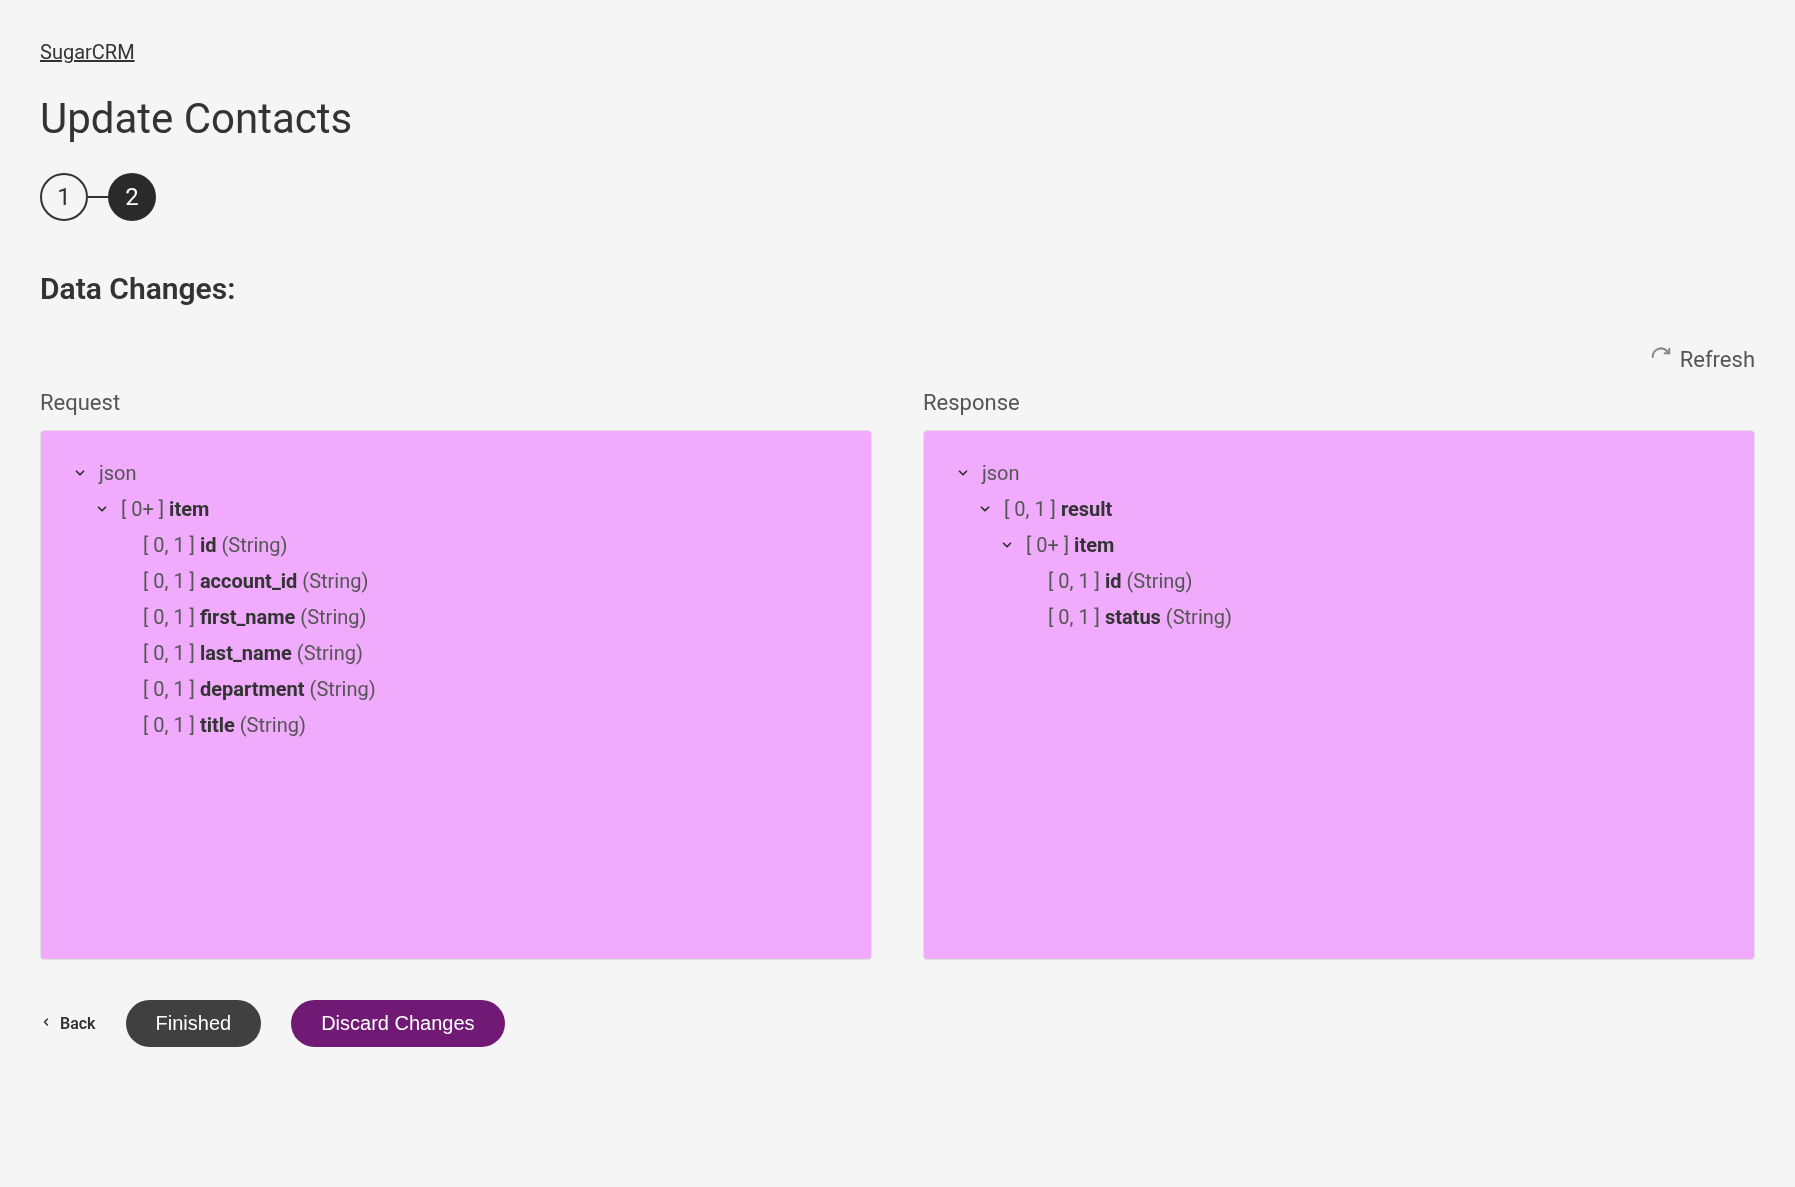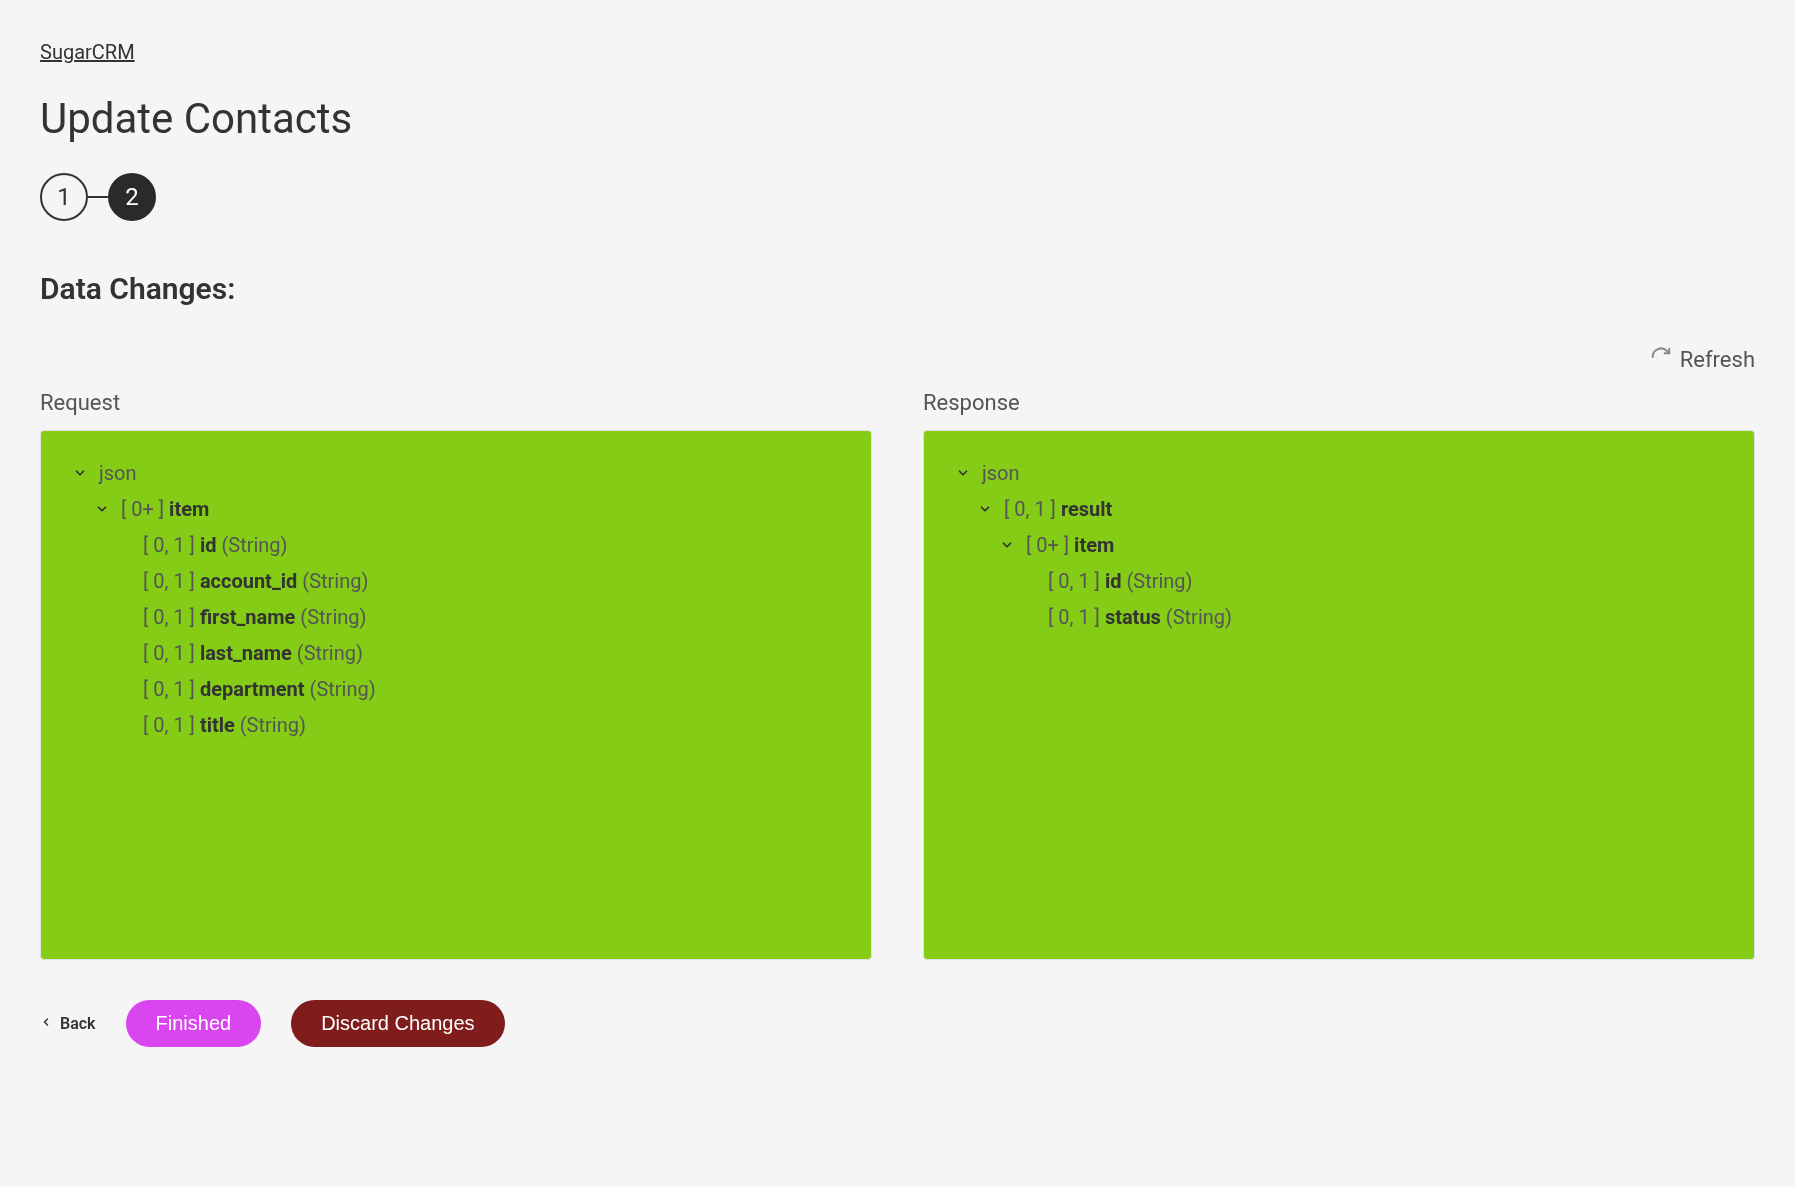--- a/index.html
+++ b/index.html
@@ -84,21 +84,21 @@
     }
     .column {
       flex: 1;
     }
     .column-label {
       font-size: 22px;
       color: #555;
       margin-bottom: 15px;
     }
     .schema-box {
-      background: #84cc16;
+      background: #f0abfc;
       border: 1px solid #e0e0e0;
       border-radius: 4px;
       padding: 30px 30px 30px 30px;
       min-height: 530px;
     }
     .tree-node {
       display: flex;
       align-items: center;
       font-size: 20px;
       color: #333;
@@ -149,24 +149,24 @@
     }
     .btn {
       padding: 12px 30px;
       border-radius: 999px;
       font-size: 20px;
       border: none;
       cursor: pointer;
       color: #fff;
     }
     .btn-primary {
-      background: #d946ef;
+      background: #404040;
     }
     .btn-secondary {
-      background: #7f1d1d;
+      background: #701a75;
     }
   </style>
 </head>
 <body>
 
 <div class="breadcrumb">SugarCRM</div>
 
 <h1 class="page-title">Update Contacts</h1>
 
 <div class="stepper">

